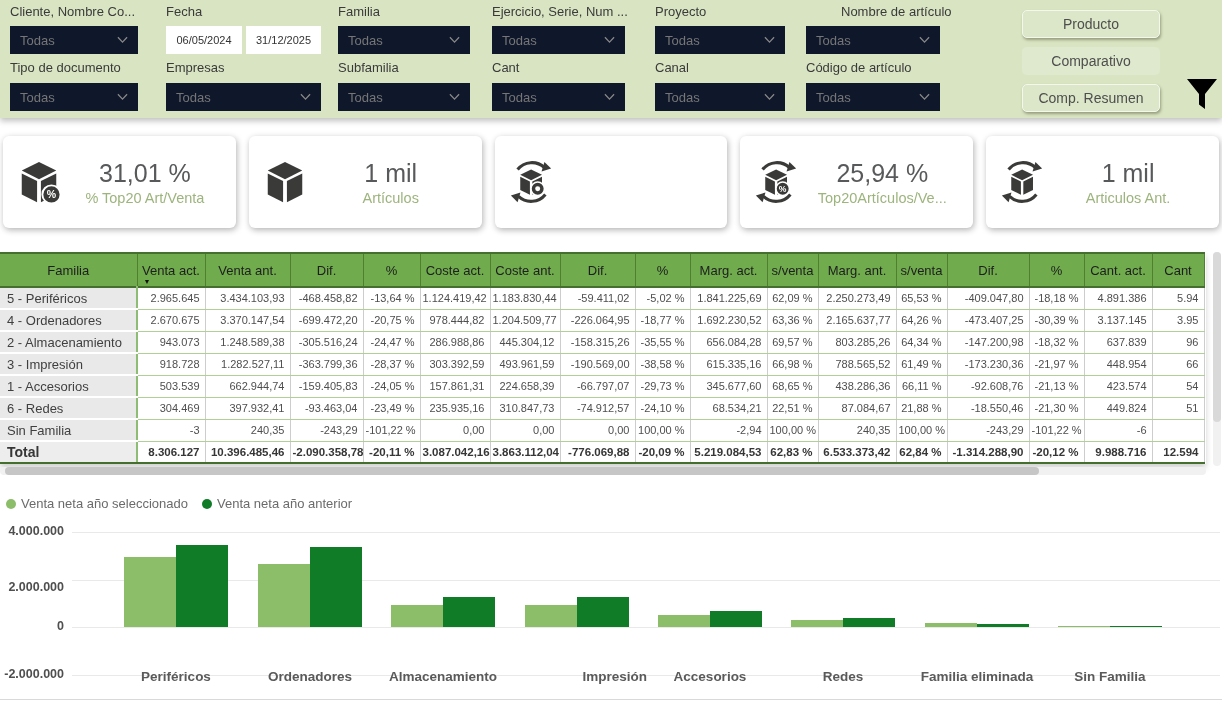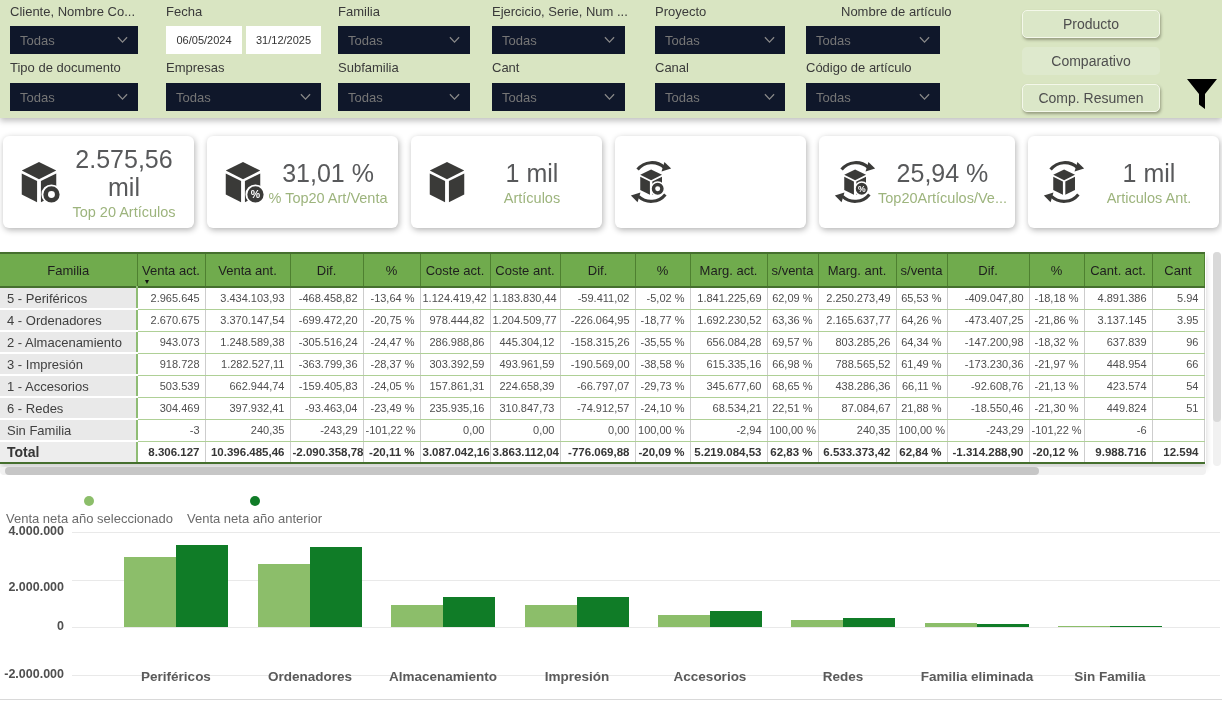--- a/index.html
+++ b/index.html
@@ -51,21 +51,21 @@
   .sort{position:absolute;left:6px;bottom:0px;font-size:7px;color:#111;line-height:8px;}
 
   .hscroll{position:absolute;left:0;top:467px;width:1206px;height:8px;background:#F1F1F1;border-radius:4px;}
   .hscroll .thumb{position:absolute;left:5px;top:0;width:1034px;height:8px;background:#C6C6C6;border-radius:4px;}
   .vscroll{position:absolute;left:1213px;top:252px;width:8px;height:214px;background:#F1F1F1;border-radius:4px;}
   .vscroll .thumb{position:absolute;left:0;top:0;width:8px;height:170px;background:#D9D9D9;border-radius:4px;}
 
   
   .chart-card{position:absolute;left:0;top:480px;width:1222px;height:223px;}
   .legend{position:absolute;left:6px;top:16px;display:flex;gap:14px;align-items:center;}
-  .legend-item{display:flex;align-items:center;gap:5px;font-size:13px;color:#6B6B6B;flex-direction:column;}
+  .legend-item{display:flex;align-items:center;gap:5px;font-size:13px;color:#6B6B6B;}
   .dot{width:10px;height:10px;border-radius:50%;display:inline-block;}
   .gridline{position:absolute;left:72px;right:2px;height:1px;background:#E9E9E9;}
   .ytick{position:absolute;left:0;width:64px;text-align:right;font-size:12.5px;font-weight:bold;color:#4F4F4F;}
   .bar{position:absolute;}
   .xlabel{position:absolute;width:140px;text-align:center;font-size:13.5px;font-weight:bold;color:#5A5A5A;top:189px;}
   .chart-bottom-line{position:absolute;left:0;right:0;top:219px;height:1px;background:#D9D9D9;}
 </style>
 </head>
 <body>
 
@@ -154,35 +154,20 @@
       </div>
       <div class="nav-btn raised" style="top: 10px;">Producto</div>
       <div class="nav-btn flat" style="top: 47px;">Comparativo</div>
       <div class="nav-btn raised" style="top: 84px;">Comp. Resumen</div>
       <div class="funnel"><svg viewBox="0 0 36 36" width="36" height="36">
           <path d="M3 3 H33 L21 18 V33 L15 28.5 V18 Z" fill="#000"></path>
         </svg></div>
     </div>
 
   <div class="kpi-row" id="kpiRow">
-      <div class="kpi-card">
-        <div class="kpi-icon"><svg viewBox="0 0 48 48" width="46" height="46">
-            <g fill="#3A3A38">
-              <path d="M24 3 L42 12 L24 21 L6 12 Z"></path>
-              <path d="M6 15 L22 23 L22 45 L6 37 Z"></path>
-              <path d="M26 23 L42 15 L42 37 L26 45 Z"></path>
-            </g>
-            <circle cx="37" cy="37" r="9.5" fill="#3A3A38" stroke="#fff" stroke-width="2"></circle>
-            <circle cx="37" cy="37" r="3.6" fill="#fff"></circle>
-          </svg></div>
-        <div class="kpi-text">
-          <div class="kpi-value">2.575,56 mil</div>
-          <div class="kpi-label">Top 20 Artículos</div>
-        </div>
-      </div>
       <div class="kpi-card">
         <div class="kpi-icon"><svg viewBox="0 0 48 48" width="46" height="46">
             <g fill="#3A3A38">
               <path d="M24 3 L42 12 L24 21 L6 12 Z"></path>
               <path d="M6 15 L22 23 L22 45 L6 37 Z"></path>
               <path d="M26 23 L42 15 L42 37 L26 45 Z"></path>
             </g>
             <circle cx="37" cy="37" r="9.5" fill="#3A3A38" stroke="#fff" stroke-width="2"></circle>
             <text x="37" y="41" font-size="11" font-weight="bold" fill="#fff" text-anchor="middle" font-family="Liberation Sans, sans-serif">%</text>
           </svg></div>
@@ -339,21 +324,21 @@
             <td>-20,75 %</td>
             <td>978.444,82</td>
             <td>1.204.509,77</td>
             <td>-226.064,95</td>
             <td>-18,77 %</td>
             <td>1.692.230,52</td>
             <td>63,36 %</td>
             <td>2.165.637,77</td>
             <td>64,26 %</td>
             <td>-473.407,25</td>
-            <td>-21,86 %</td>
+            <td>-30,39 %</td>
             <td>3.137.145</td>
             <td>3.95</td>
           </tr>
           <tr>
             <td class="family">2 - Almacenamiento</td>
             <td>943.073</td>
             <td>1.248.589,38</td>
             <td>-305.516,24</td>
             <td>-24,47 %</td>
             <td>286.988,86</td>
@@ -498,21 +483,21 @@
         <div class="bar" style="left: 176px; width: 52px; top: 65px; height: 82px; background: rgb(16, 124, 39);"></div>
         <div class="xlabel" style="left: 106px;">Periféricos</div>
         <div class="bar" style="left: 258px; width: 52px; top: 84px; height: 63px; background: rgb(140, 190, 106);"></div>
         <div class="bar" style="left: 310px; width: 52px; top: 67px; height: 80px; background: rgb(16, 124, 39);"></div>
         <div class="xlabel" style="left: 240px;">Ordenadores</div>
         <div class="bar" style="left: 391px; width: 52px; top: 125px; height: 22px; background: rgb(140, 190, 106);"></div>
         <div class="bar" style="left: 443px; width: 52px; top: 117px; height: 30px; background: rgb(16, 124, 39);"></div>
         <div class="xlabel" style="left: 373px;">Almacenamiento</div>
         <div class="bar" style="left: 525px; width: 52px; top: 125px; height: 22px; background: rgb(140, 190, 106);"></div>
         <div class="bar" style="left: 577px; width: 52px; top: 117px; height: 30px; background: rgb(16, 124, 39);"></div>
-        <div class="xlabel" style="left: 507px;">Impresión</div>
+        <div class="xlabel" style="left: 507px; text-align: right;">Impresión</div>
         <div class="bar" style="left: 658px; width: 52px; top: 135px; height: 12px; background: rgb(140, 190, 106);"></div>
         <div class="bar" style="left: 710px; width: 52px; top: 131px; height: 16px; background: rgb(16, 124, 39);"></div>
         <div class="xlabel" style="left: 640px;">Accesorios</div>
         <div class="bar" style="left: 791px; width: 52px; top: 140px; height: 7px; background: rgb(140, 190, 106);"></div>
         <div class="bar" style="left: 843px; width: 52px; top: 138px; height: 9px; background: rgb(16, 124, 39);"></div>
         <div class="xlabel" style="left: 773px;">Redes</div>
         <div class="bar" style="left: 925px; width: 52px; top: 143px; height: 4px; background: rgb(140, 190, 106);"></div>
         <div class="bar" style="left: 977px; width: 52px; top: 144px; height: 3px; background: rgb(16, 124, 39);"></div>
         <div class="xlabel" style="left: 907px;">Familia eliminada</div>
         <div class="bar" style="left: 1058px; width: 52px; top: 146px; height: 1px; background: rgb(140, 190, 106);"></div>

